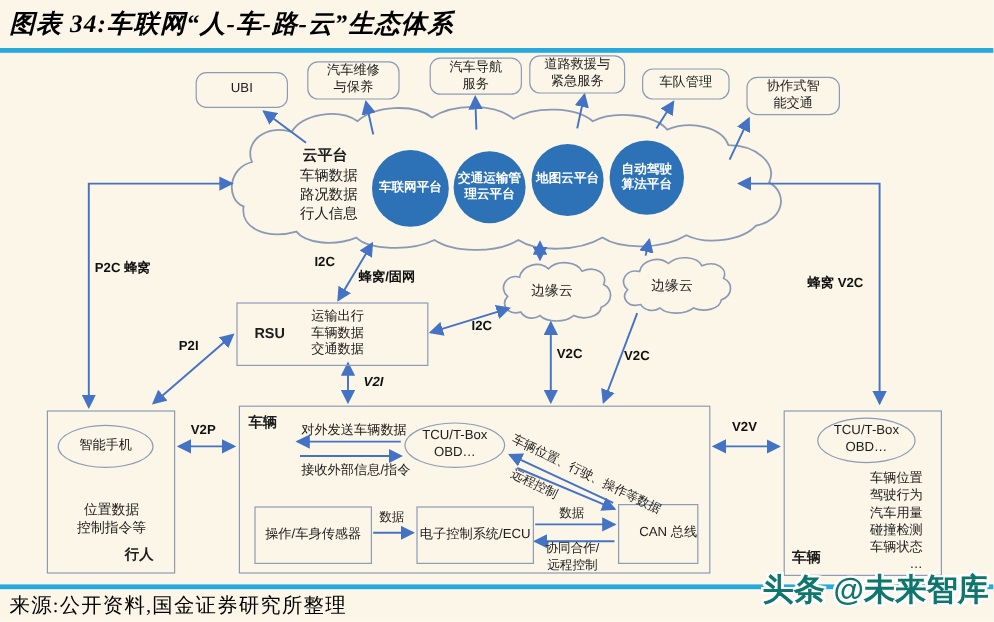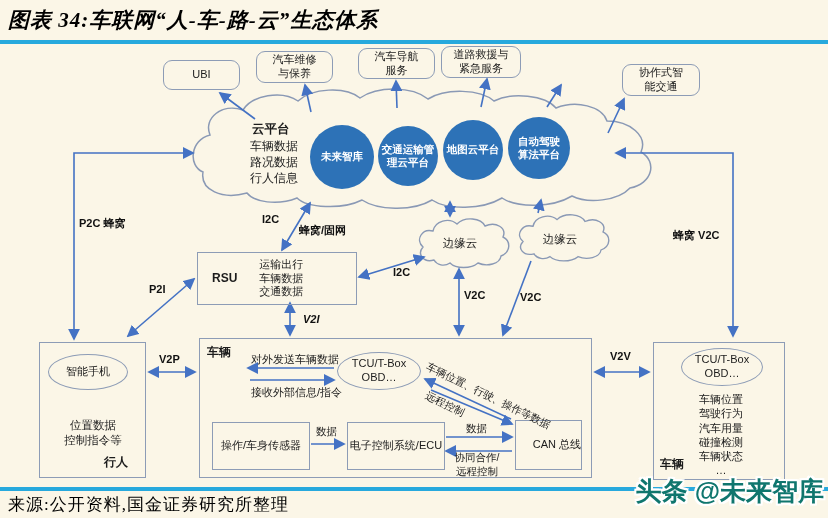--- a/index.html
+++ b/index.html
@@ -93,28 +93,29 @@
     </g>
   </svg>
 
   <div class="node rbox" style="left:163px;top:60px;width:77px;height:30px;"><span>UBI</span></div>
   <div class="node rbox" style="left:256px;top:51px;width:77px;height:32px;"><span>汽车维修
 与保养</span></div>
   <div class="node rbox" style="left:358px;top:48px;width:77px;height:31px;"><span>汽车导航
 服务</span></div>
   <div class="node rbox" style="left:441px;top:46px;width:80px;height:32px;"><span>道路救援与
 紧急服务</span></div>
+  <div class="node rbox" style="left:535px;top:57px;width:73px;height:26px;"><span>车队管理</span></div>
   <div class="node rbox" style="left:622px;top:64px;width:78px;height:32px;"><span>协作式智
 能交通</span></div>
 
   <div class="txt bold" style="left:252px;top:121px;font-size:12.5px;">云平台</div>
   <div class="txt" style="left:250px;top:139px;font-size:12px;line-height:1.33;">车辆数据
 路况数据
 行人信息</div>
-  <div class="circle" style="left:310px;top:125px;width:64px;height:64px;"><span>未来智库</span></div>
+  <div class="circle" style="left:310px;top:125px;width:64px;height:64px;"><span>车联网平台</span></div>
   <div class="circle" style="left:378px;top:126px;width:60px;height:60px;"><span>交通运输管
 理云平台</span></div>
   <div class="circle" style="left:443px;top:120px;width:60px;height:60px;"><span>地图云平台</span></div>
   <div class="circle" style="left:508px;top:117px;width:62px;height:62px;"><span>自动驾驶
 算法平台</span></div>
 
   <div class="txt center" style="left:430px;top:236px;width:60px;">边缘云</div>
   <div class="txt center" style="left:530px;top:232px;width:60px;">边缘云</div>
 
   <div class="node" style="left:197px;top:252px;width:160px;height:53px;justify-content:flex-start;">
@@ -142,21 +143,21 @@
   <div class="node" style="left:347px;top:422px;width:98px;height:48px;"><span>电子控制系统/ECU</span></div>
   <div class="node" style="left:515px;top:420px;width:67px;height:50px;justify-content:flex-end;"><span>CAN 总线</span></div>
   <div class="txt" style="left:316px;top:425px;font-size:10.5px;">数据</div>
   <div class="txt" style="left:466px;top:422px;font-size:10.5px;">数据</div>
   <div class="txt center" style="left:448px;top:451px;font-size:10.5px;width:58px;">协同合作/
 远程控制</div>
 
   <div class="node" style="left:653px;top:342px;width:132px;height:138px;"></div>
   <div class="node ellipse" style="left:681px;top:348px;width:82px;height:38px;"><span>TCU/T-Box
 OBD…</span></div>
-  <div class="txt center" style="left:673px;top:392px;width:96px;font-size:11px;line-height:1.3;">车辆位置
+  <div class="txt center" style="left:673px;top:392px;width:96px;font-size:11px;line-height:1.3;text-align:right;">车辆位置
 驾驶行为
 汽车用量
 碰撞检测
 车辆状态
 …</div>
   <div class="txt bold" style="left:660px;top:457px;font-size:12px;">车辆</div>
 
   <div class="lbl" style="left:79px;top:216px;">P2C 蜂窝</div>
   <div class="lbl" style="left:262px;top:213px;">I2C</div>
   <div class="lbl" style="left:299px;top:223px;">蜂窝/固网</div>

